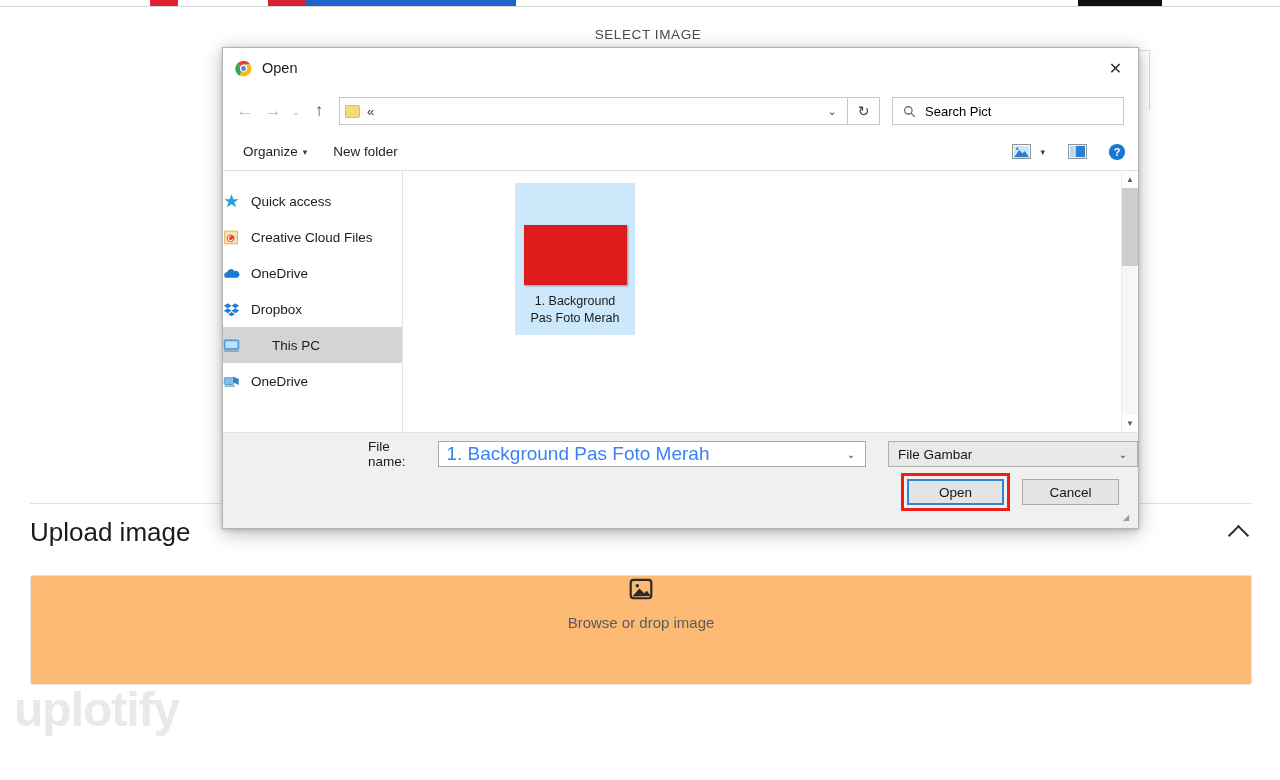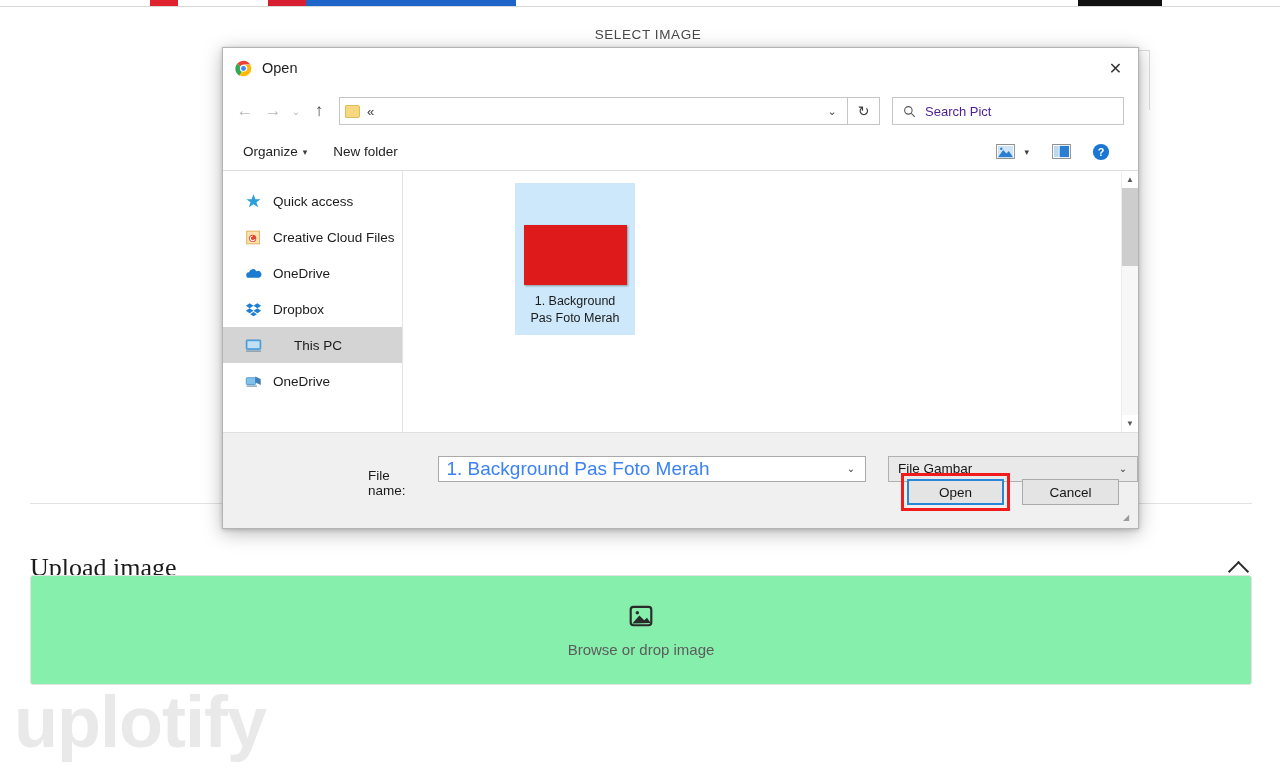--- a/index.html
+++ b/index.html
@@ -35,49 +35,49 @@
     position: absolute; top: 50px; left: 225px; width: 925px; height: 60px;
     background: #fefefe; border: 1px solid #dcdcdc; border-bottom: none;
   }
 
   #divider-line {
     position: absolute; top: 503px; left: 30px; width: 1222px; height: 1px;
     background: #e2e2e2;
   }
 
   #upload-section-head {
-    position: absolute; top: 544px; left: 30px; width: 1222px; height: 48px;
-    display: flex; align-items: center; justify-content: space-between; font-family: Liberation Serif, serif;
+    position: absolute; top: 508px; left: 30px; width: 1222px; height: 48px;
+    display: flex; align-items: center; justify-content: space-between;
   }
   #upload-title {
     font-size: 26px; color: #1b1b1b; font-weight: 400;
   }
   #collapse-chevron {
     width: 26px; height: 26px; position: relative; cursor: pointer;
   }
   #collapse-chevron::before {
     content: ""; position: absolute; left: 5px; top: 9px;
     width: 13px; height: 13px;
     border-left: 2px solid #2b2b2b; border-top: 2px solid #2b2b2b;
     transform: rotate(45deg);
   }
 
   #dropzone {
     position: absolute; top: 575px; left: 30px; width: 1222px; height: 110px;
     border: 1px solid #e3e3e3; border-radius: 3px;
-    background: #86efac;
-    display: flex; flex-direction: column; align-items: center; justify-content: center;
+    background: #fdba74;
+    display: flex; flex-direction: column; align-items: center; 
     gap: 12px; cursor: pointer;
   }
   #dropzone-icon { width: 26px; height: 26px; display:block; }
   #dropzone-label { font-size: 15px; color: #5c5c5c; }
 
   #watermark {
     position: absolute; left: 14px; top: 686px;
-    font-size: 72px; font-weight: 700; color: #e9e9e9;
+    font-size: 48px; font-weight: 700; color: #e9e9e9;
     letter-spacing: -1px; line-height: 1;
     user-select: none;
   }
 
   #footer-note {
     position: absolute; top: 708px; left: 0; width: 1280px;
     text-align: center; font-size: 14.5px; color: #5d5d5d;
   }
   #footer-note .mono {
     font-family: "Liberation Mono", monospace;
@@ -144,26 +144,26 @@
   #refresh-btn {
     width: 32px; height: 28px; border: 1px solid #c6c6c6; border-left: none;
     background: #fff; display: flex; align-items: center; justify-content: center;
     cursor: pointer; font-size: 14px; color: #3d3d3d;
   }
   #searchbox {
     width: 232px; height: 28px; margin-left: 12px;
     border: 1px solid #c6c6c6; background: #fff;
     display: flex; align-items: center; padding-left: 10px; cursor: text;
   }
-  #search-ph { margin-left: 9px; font-size: 13px; color: #4c1d95; }
+  #search-ph { margin-left: 9px; font-size: 13px; color: #000000; }
 
   
   #dlg-cmdbar {
     height: 38px; flex: none;
-    display: flex; align-items: center; padding: 0 28px 0 20px;
+    display: flex; align-items: center; padding: 0 12px 0 20px;
     border-bottom: 1px solid #dedede;
     justify-content: center;
   }
   .cmd-item {
     font-size: 13.5px; color: #1f1f1f; margin-right: 26px; cursor: pointer;
     display: flex; align-items: center; gap: 5px;
   }
   .cmd-item .caret { font-size: 9px; color: #3d3d3d; }
   #cmd-right { margin-left: auto; display: flex; align-items: center; gap: 9px; }
   .icon-btn { display:flex; align-items:center; justify-content:center; cursor:pointer; }
@@ -172,21 +172,21 @@
   #dlg-body { flex: 1; display: flex; min-height: 0; }
 
   #dlg-sidebar {
     width: 180px; flex: none;
     border-right: 1px solid #e4e4e4;
     padding-top: 12px;
     background: #ffffff;
   }
   .side-item {
     height: 36px; display: flex; align-items: center;
-    padding-left: 22px; gap: 11px;
+    gap: 11px;
     font-size: 13.5px; color: #1b1b1b; cursor: pointer;
   }
   .side-item.selected { background: #d4d4d4; gap: 32px; }
   .side-icon { width: 17px; height: 17px; flex: none; }
 
   #dlg-filearea {
     flex: 1; position: relative; background: #ffffff; overflow: hidden;
   }
   #file-grid {
     display: flex; gap: 26px; padding: 12px 0 0 112px;
@@ -229,21 +229,21 @@
   #dlg-bottom {
     flex: none; height: 96px;
     border-top: 1px solid #e0e0e0;
     background: #f0f0f0;
     position: relative;
   }
   #filename-row {
     position: absolute; left: 0; top: 6px; width: 100%;
     display: flex; align-items: center; padding-left: 145px;
   }
-  #filename-label { font-size: 13.5px; color: #1b1b1b; margin-right: 10px; margin-top: 29px; }
+  #filename-label { font-size: 13.5px; color: #1b1b1b; margin-right: 10px; }
   #filename-input {
     width: 445px; height: 26px; background: #fff; border: 1px solid #a9a9a9;
     display: flex; align-items: center; padding: 0 4px 0 7px; cursor: text;
   }
   #filename-value { font-size: 19px; color: #3b82f6; }
   #filename-caret { margin-left: auto; font-size: 10px; color: #3d3d3d; width: 20px; text-align: center; cursor:pointer;}
   #filter-select {
     width: 260px; height: 26px; margin-left: 22px;
     background: #e9e9e9; border: 1px solid #b0b0b0;
     display: flex; align-items: center; padding: 0 4px 0 9px; cursor: pointer;

